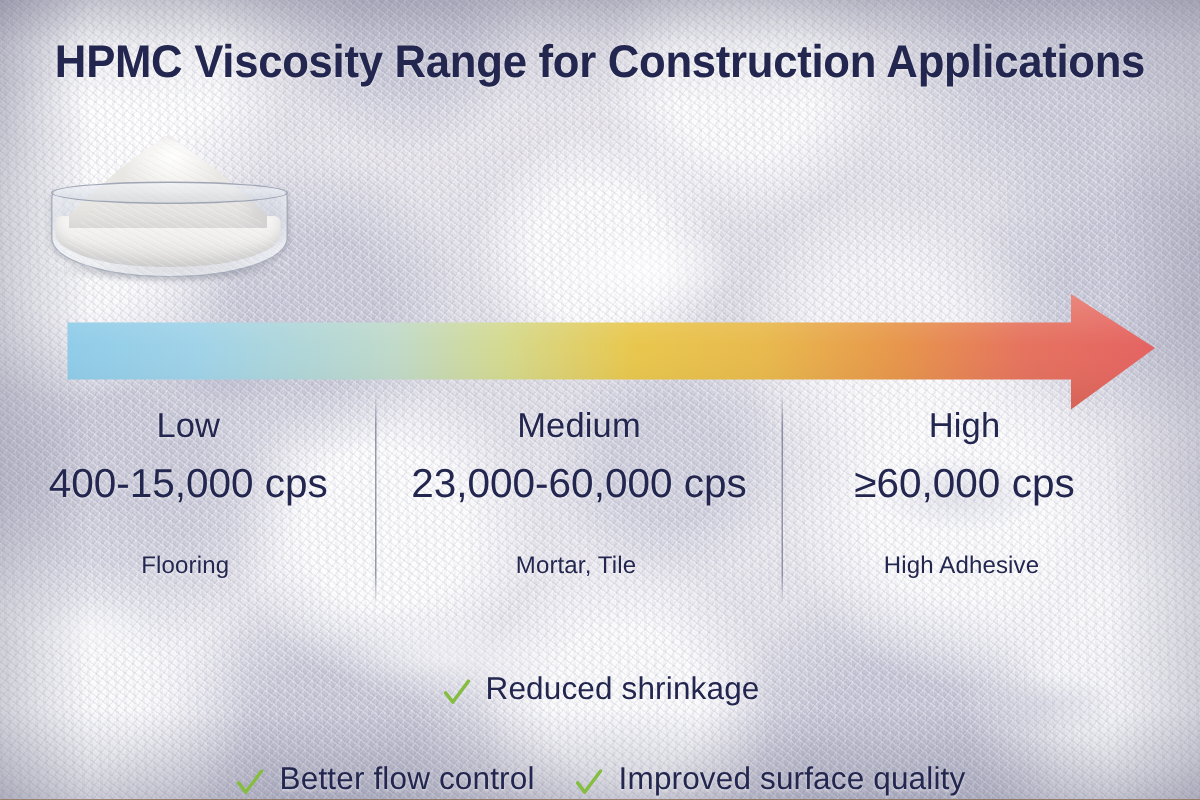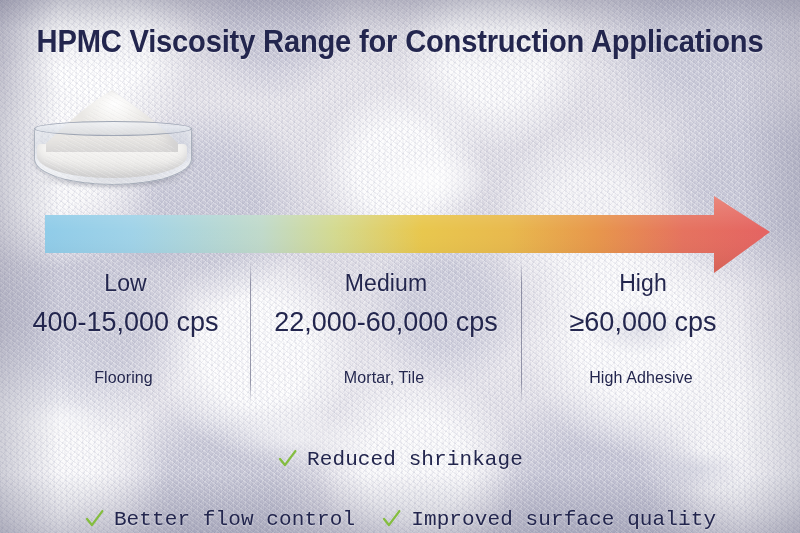--- a/index.html
+++ b/index.html
@@ -230,23 +230,22 @@
     left: 0; right: 0;
     display: flex;
     justify-content: center;
     align-items: center;
     gap: 10px;
   }
   .ben-row.r1 { top: 0; }
   .ben-row.r2 { top: 37px; gap: 26px; margin-top: 23px; }
   .ben-item {
     display: flex;
-    align-items: flex-start;
+    align-items: flex-end;
     gap: 9px;
-    font-family: Liberation Mono, monospace;
   }
   .check {
     width: 21px;
     height: 21px;
     flex: 0 0 auto;
     display: block;
   }
   .ben-label {
     font-size: 21px;
     color: #23264e;
@@ -305,21 +304,21 @@
   <div class="cols-layer">
 
     <div class="col c1">
       <div class="tier">Low</div>
       <div class="range">400-15,000 cps</div>
       <div class="app">Flooring</div>
     </div>
 
     <div class="col c2">
       <div class="tier">Medium</div>
-      <div class="range">22,000-60,000 cps</div>
+      <div class="range">23,000-60,000 cps</div>
       <div class="app">Mortar, Tile</div>
     </div>
 
     <div class="col c3">
       <div class="tier">High</div>
       <div class="range">≥60,000 cps</div>
       <div class="app">High Adhesive</div>
     </div>
 
   </div>

